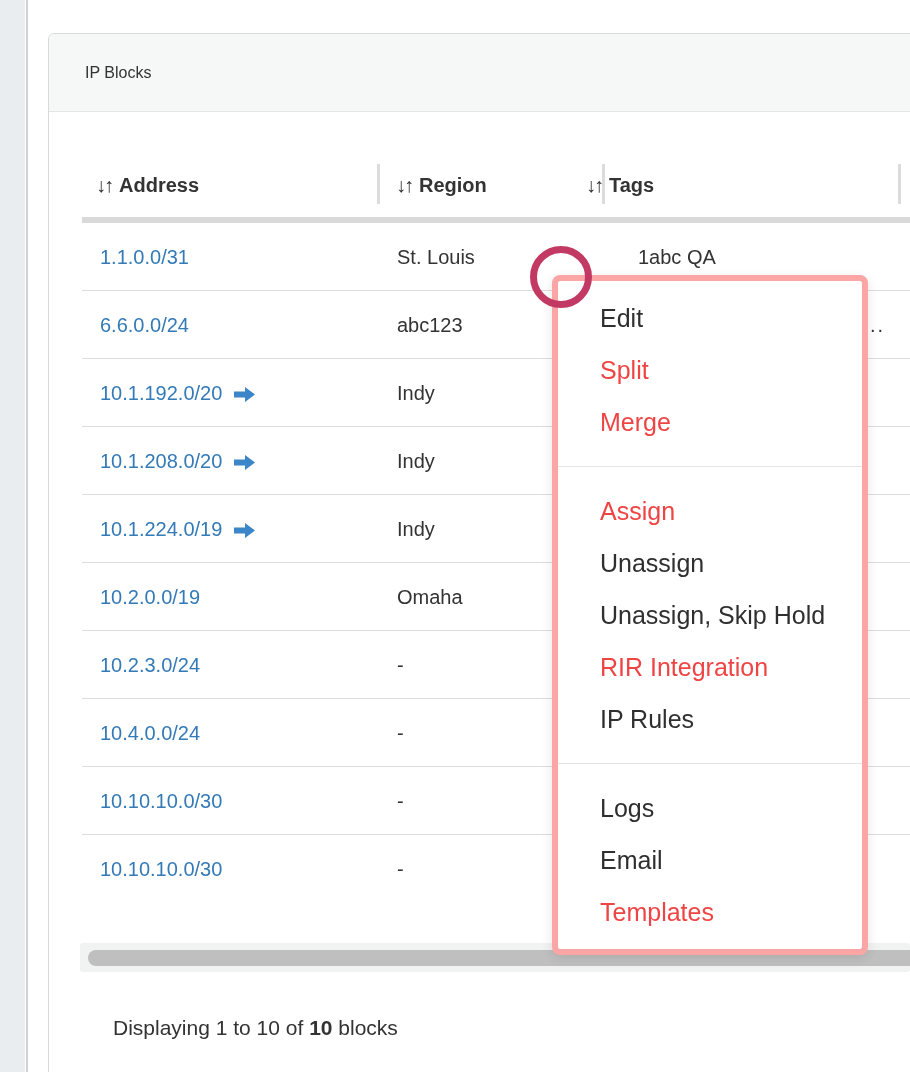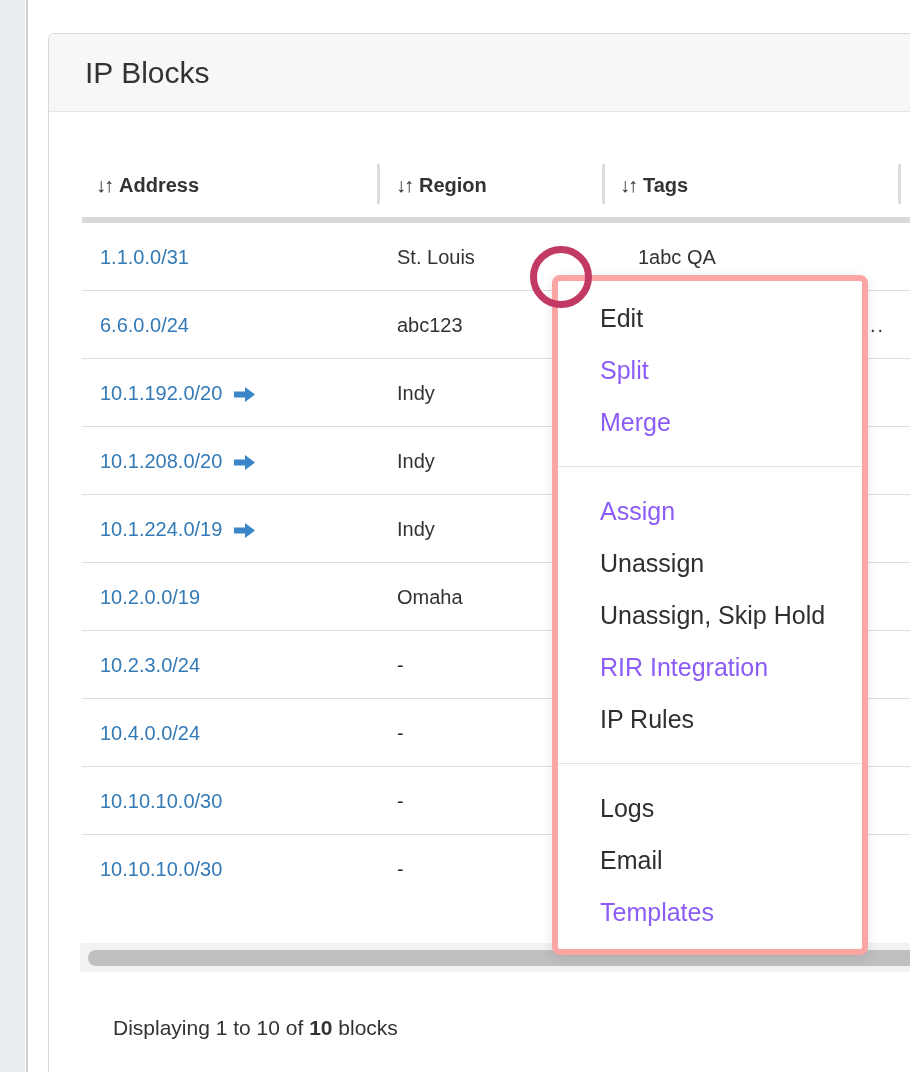--- a/index.html
+++ b/index.html
@@ -16,21 +16,21 @@
 
   
   .panel {
     position:absolute; left:48px; top:33px; width:900px; height:1100px;
     background:#fff; border:1px solid #d9d9d9; border-radius:6px;
   }
   .panel-header {
     height:78px; background:#f6f7f7; border-bottom:1px solid #e5e5e5;
     border-radius:6px 6px 0 0; display:flex; align-items:center; padding-left:36px;
   }
-  .panel-title { font-size:30px; font-weight:500; color:#333; }
+  .panel-title { font-size:16px; font-weight:500; color:#333; }
 
   
   .th {
     position:absolute; top:170px; height:30px; line-height:30px;
     font-size:20px; font-weight:bold; color:#333; white-space:nowrap; cursor:pointer;
   }
   .sort-icon { font-weight:bold; letter-spacing:-2px; margin-right:7px; }
   .col-divider { position:absolute; top:164px; width:3px; height:40px; background:#dcdcdc; }
   .head-underline { position:absolute; left:82px; top:217px; width:828px; height:6px; background:#d9d9d9; }
 
@@ -46,21 +46,21 @@
   .ip-link { color:#337ab7; cursor:pointer; }
   .arrow-wrap { display:inline-block; margin-left:12px; vertical-align:middle; }
 
   
   .context-menu {
     position:absolute; left:552px; top:275px; width:316px;
     background:#fff; border:6px solid #fca5a5; border-radius:8px;
     box-shadow:0 3px 12px rgba(0,0,0,0.10); padding:11px 0; z-index:20;
   }
   .menu-item { height:52px; line-height:52px; padding-left:42px; font-size:25px; color:#2f2f2f; cursor:pointer; white-space:nowrap; }
-  .menu-item.disabled { color:#8b5cf6; cursor:default; }
+  .menu-item.disabled { color:#ef4444; cursor:default; }
   .menu-divider { border-top:1px solid #e4e4e4; margin:18px 0; }
 
   
   .click-circle {
     position:absolute; left:530px; top:246px; width:62px; height:62px;
     border:7px solid #c23a63; border-radius:50%; z-index:30; background:transparent;
   }
 
   
   .hscroll-track { position:absolute; left:80px; top:943px; width:830px; height:29px; background:#f1f2f2; border-radius:3px; }
@@ -83,21 +83,21 @@
       <span class="panel-title">IP Blocks</span>
     </div>
   </div>
 
   <div class="th" style="left:96px">
     <span class="sort-icon">↓↑</span><span>Address</span>
   </div>
   <div class="th" style="left:396px">
     <span class="sort-icon">↓↑</span><span>Region</span>
   </div>
-  <div class="th" style="left:620px">
+  <div class="th" style="left:586px">
     <span class="sort-icon">↓↑</span><span>Tags</span>
   </div>
   <div class="col-divider" style="left:377px"></div>
   <div class="col-divider" style="left:602px"></div>
   <div class="col-divider" style="left:898px"></div>
   <div class="head-underline"></div>
 
   <div class="tbody">
       <div class="trow">
         <span class="cell cell-address"><span class="ip-link">1.1.0.0/31</span></span>

